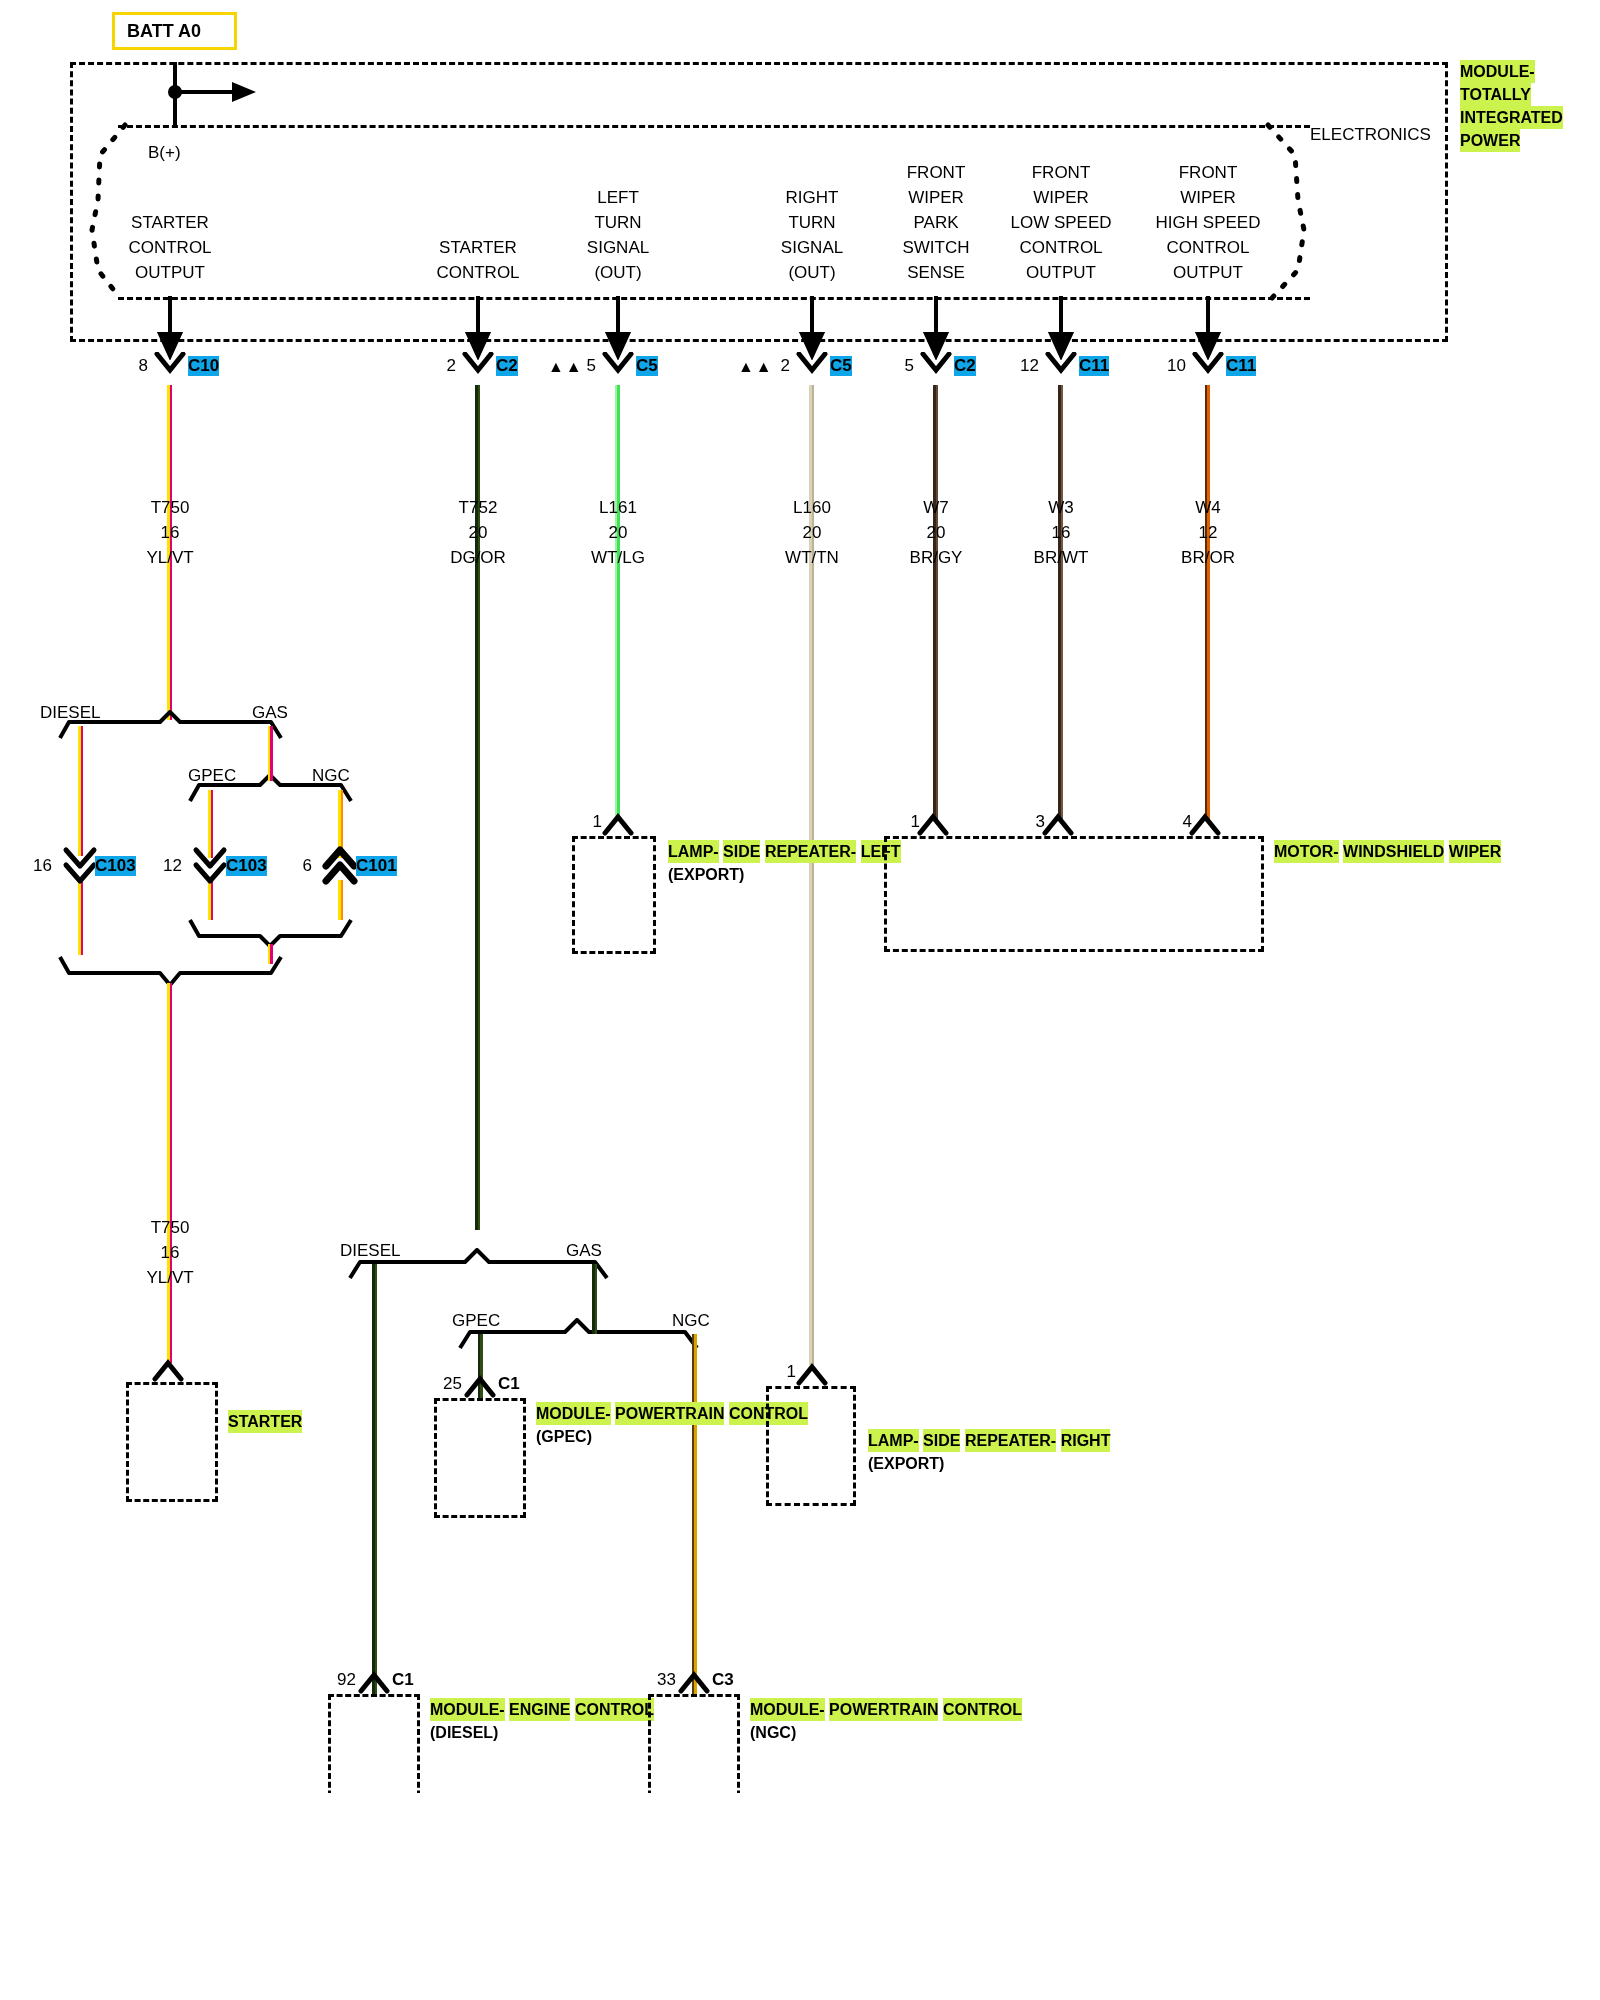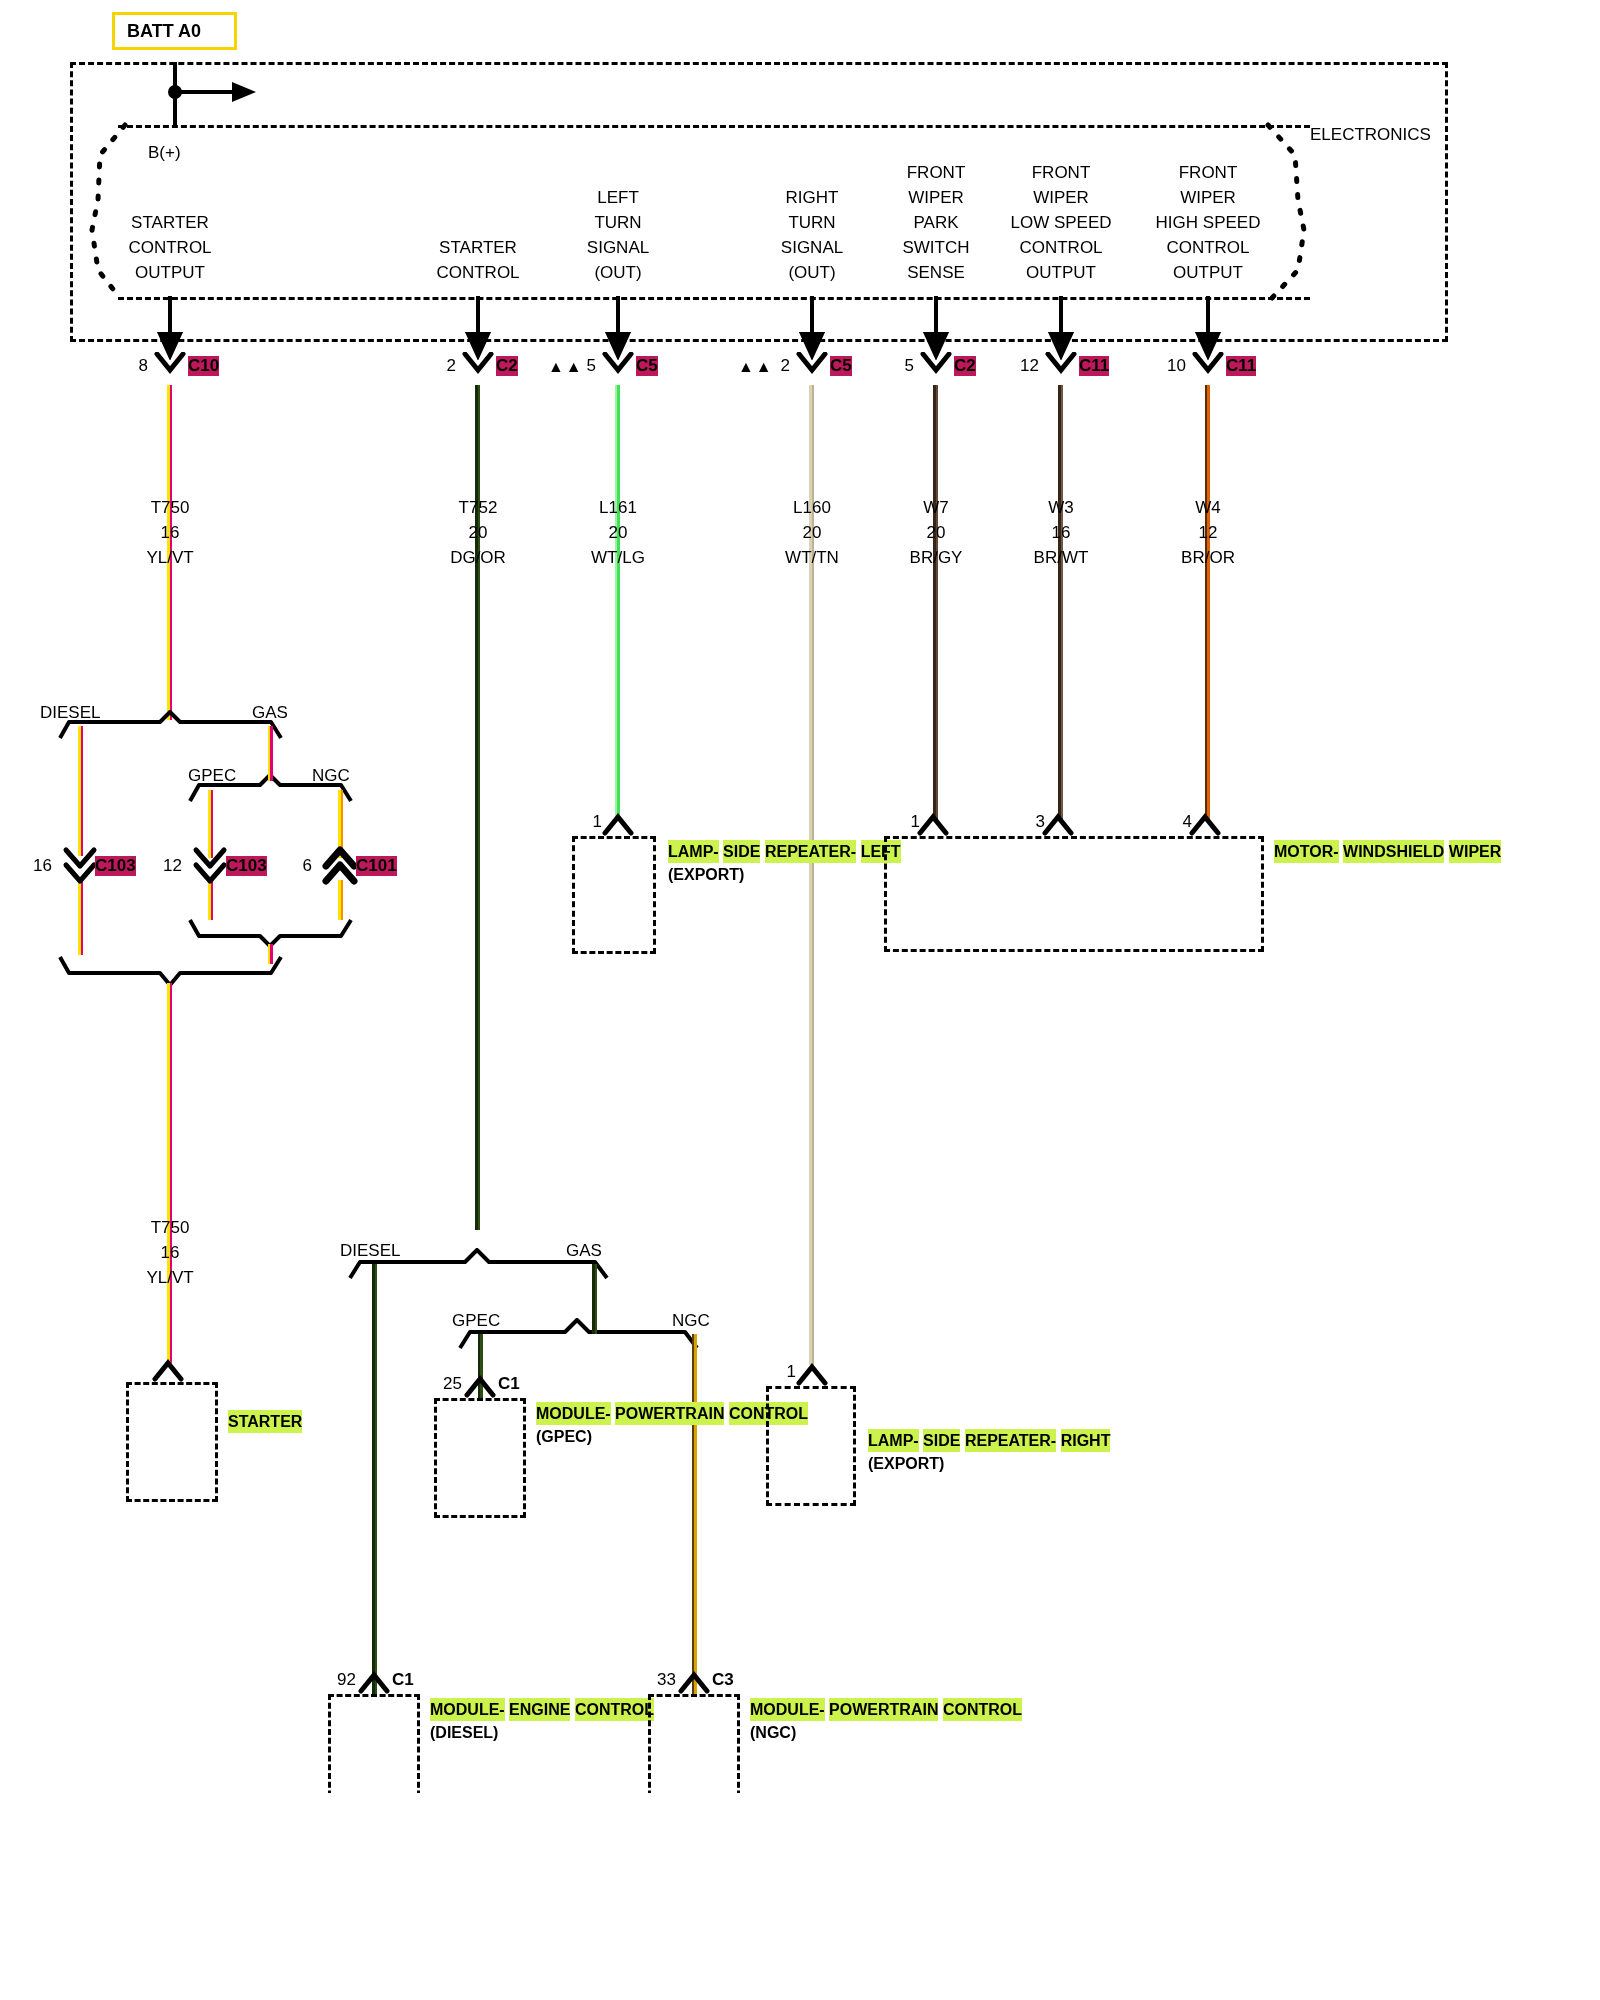--- a/index.html
+++ b/index.html
@@ -10,21 +10,21 @@
   .wire{position:absolute;width:5px;}
   
   .dbox{position:absolute;border:3px dashed #000;box-sizing:border-box;background:transparent;}
   .dline-h{position:absolute;border-top:3px dashed #000;height:0;}
   .battbox{position:absolute;border:3px solid #f5d400;background:#fff;
     font-weight:bold;font-size:18px;color:#000;display:flex;align-items:center;
     padding-left:12px;box-sizing:border-box;}
   .lbl{position:absolute;font-size:17px;line-height:25px;color:#000;}
   .lblc{position:absolute;font-size:17px;line-height:25px;color:#000;text-align:center;transform:translateX(-50%);}
   .pinnum{position:absolute;font-size:17px;color:#000;text-align:right;transform:translateX(-100%);}
-  .connname{position:absolute;font-size:17px;font-weight:bold;color:#000;background:#be185d;}
+  .connname{position:absolute;font-size:17px;font-weight:bold;color:#000;background:#0ea5e9;}
   .devlbl{position:absolute;font-size:16px;font-weight:bold;line-height:23px;color:#000;}
   .devlbl span{display:block;}
   .devlbl .p{background:#ccf24d;display:inline-block;}
   .tri{position:absolute;font-size:16px;letter-spacing:2px;color:#000;}
   .footer{position:absolute;font-size:18px;color:#000;}
 </style>
 </head>
 <body>
 
 <div id="page">
@@ -50,20 +50,26 @@
   <svg class="abs" style="left:140px;top:60px;width:120px;height:70px;">
     <line x1="35" y1="2" x2="35" y2="66" stroke="#000" stroke-width="4"></line>
     <circle cx="35" cy="32" r="7" fill="#000"></circle>
     <line x1="35" y1="32" x2="92" y2="32" stroke="#000" stroke-width="4"></line>
     <polygon points="92,22 116,32 92,42" fill="#000"></polygon>
   </svg>
   <div class="lbl" style="left:148px;top:140px;">B(+)</div>
 
   <div class="lbl" style="left:1310px;top:122px;">ELECTRONICS</div>
 
+  <div class="devlbl" style="left:1460px;top:60px;">
+    <span class="p">MODULE-</span>
+    <span class="p">TOTALLY</span>
+    <span class="p">INTEGRATED</span>
+    <span class="p">POWER</span>
+  </div>
 
   <div class="lblc" style="left:170px;top:210px;">
     <div>STARTER</div>
     <div>CONTROL</div>
     <div>OUTPUT</div>
   </div>
   <div class="lblc" style="left:478px;top:235px;">
     <div>STARTER</div>
     <div>CONTROL</div>
   </div>

